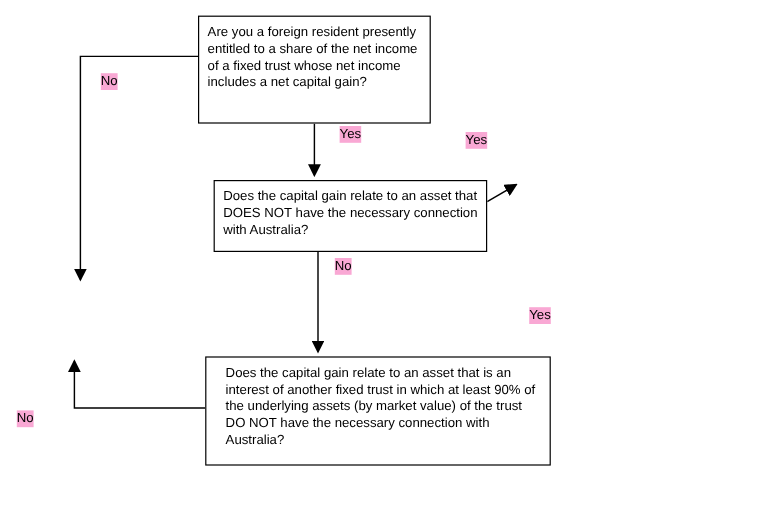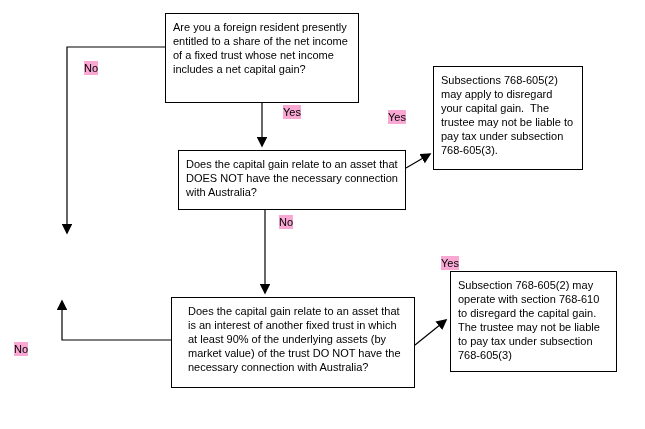--- a/index.html
+++ b/index.html
@@ -30,21 +30,21 @@
     box-sizing: border-box;
     background: #ffffff;
     border: 1px solid #000000;
     padding: 6px 6px 5px 7px;
     white-space: pre-wrap;
   }
   .node-q1       { left: 165px; top: 13px;  width: 194px; height: 90px; }
   .node-q2       { left: 178px; top: 150px; width: 228px; height: 60px; }
   .node-outcome1 { left: 433px; top: 66px;  width: 150px; height: 104px; }
   .node-subdiv   { left: 5px;   top: 237px; width: 106px; height: 60px; }
-  .node-q3       { left: 171px; top: 297px; width: 244px; height: 91px; padding-left: 16px; }
+  .node-q3       { left: 171px; top: 297px; width: 288px; height: 91px; padding-left: 16px; }
   .node-outcome2 { left: 450px; top: 271px; width: 167px; height: 101px; }
   .edge-label {
     position: absolute;
     background: #f9a8d4;
   }
   .lbl-no1  { left: 84px;  top: 61px;  }
   .lbl-yes1 { left: 283px; top: 105px; }
   .lbl-yes2 { left: 388px; top: 110px; }
   .lbl-no2  { left: 279px; top: 215px; }
   .lbl-yes3 { left: 441px; top: 256px; }
@@ -66,26 +66,24 @@
     <path d="M406,168 L430,154" fill="none" stroke="#000000" stroke-width="1.2" marker-end="url(#arrow)"></path>
     <path d="M265,210 L265,293" fill="none" stroke="#000000" stroke-width="1.2" marker-end="url(#arrow)"></path>
     <path d="M415,345 L446,320" fill="none" stroke="#000000" stroke-width="1.2" marker-end="url(#arrow)"></path>
     <path d="M171,340 L62,340 L62,301" fill="none" stroke="#000000" stroke-width="1.2" marker-end="url(#arrow)"></path>
   </svg>
 
   <div class="node node-q1">Are you a foreign resident presently entitled to a share of the net income of a fixed trust whose net income includes a net capital gain?</div>
 
   <div class="node node-q2">Does the capital gain relate to an asset that DOES NOT have the necessary connection with Australia?</div>
 
-  <div class="node node-outcome1">Subsections 768-605(2) may apply to disregard your capital gain.  The trustee may not be liable to pay tax under subsection 768-605(3).</div>
 
 
   <div class="node node-q3">Does the capital gain relate to an asset that is an interest of another fixed trust in which at least 90% of the underlying assets (by market value) of the trust DO NOT have the necessary connection with Australia?</div>
 
-  <div class="node node-outcome2">Subsection 768-605(2) may operate with section 768-610 to disregard the capital gain. The trustee may not be liable to pay tax under subsection 768-605(3)</div>
 
   <span class="edge-label lbl-no1">No</span>
   <span class="edge-label lbl-yes1">Yes</span>
   <span class="edge-label lbl-yes2">Yes</span>
   <span class="edge-label lbl-no2">No</span>
   <span class="edge-label lbl-yes3">Yes</span>
   <span class="edge-label lbl-no3">No</span>
 
 </div>
 

